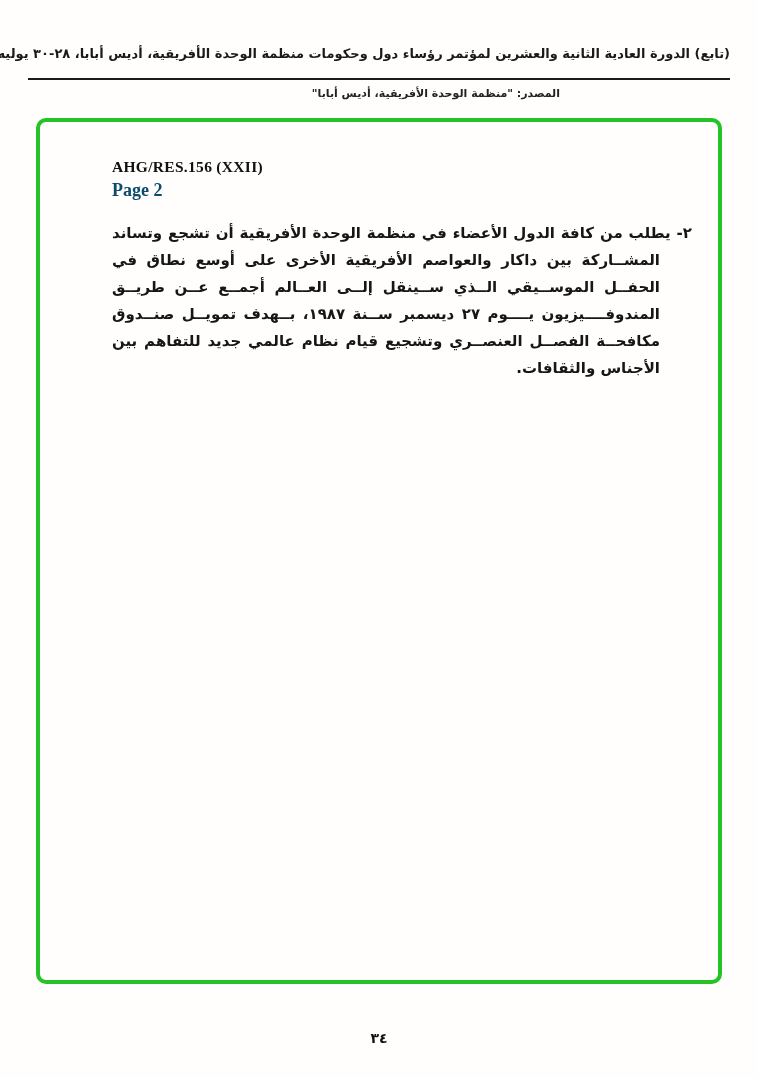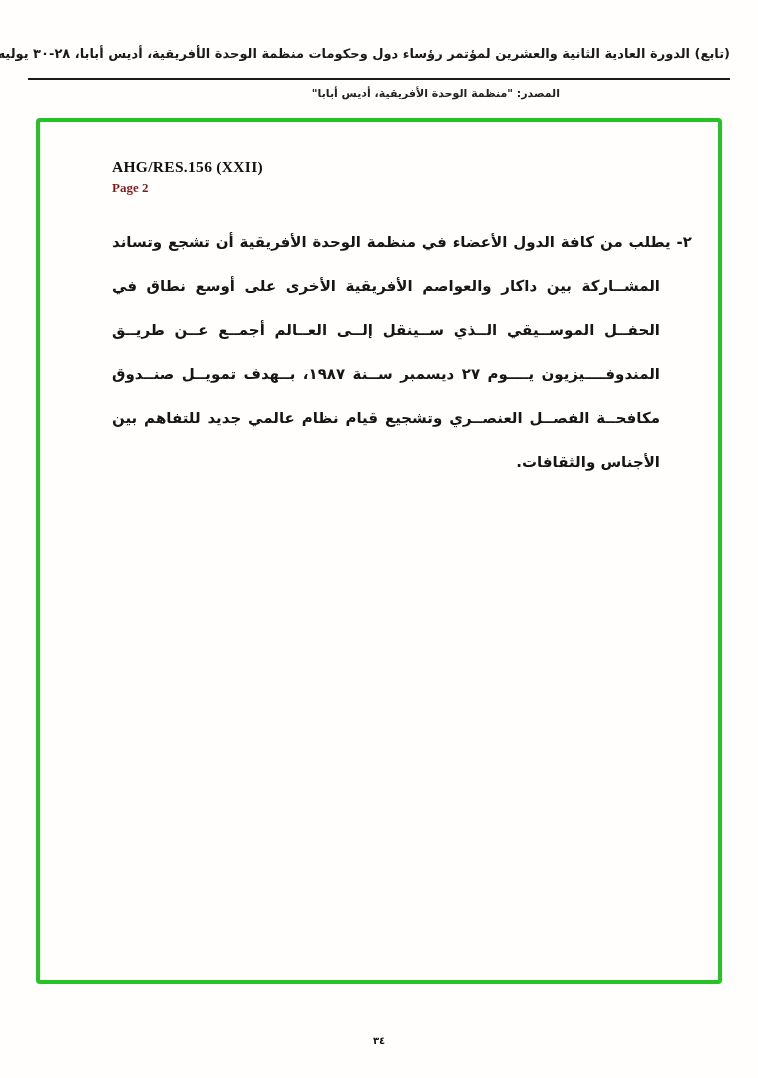--- a/index.html
+++ b/index.html
@@ -53,73 +53,73 @@
   }
 
   
   .document-frame {
     position: absolute;
     top: 118px;
     left: 36px;
     width: 686px;
     height: 866px;
     border: 4px solid #25c228;
-    border-radius: 4px;
+    border-radius: 10px;
     background: transparent;
   }
 
   .doc-ref {
     position: absolute;
     top: 36px;
     left: 72px;
     font-family: "Liberation Serif", serif;
     font-weight: bold;
     font-size: 15.5px;
     letter-spacing: 0.3px;
     color: #111;
   }
   .page-label {
     position: absolute;
     top: 58px;
     left: 72px;
     font-family: "Liberation Serif", serif;
     font-weight: bold;
-    font-size: 13px;
-    color: #7f1d1d;
+    font-size: 18px;
+    color: #0c4a6e;
   }
 
   
   .paragraphs {
     position: absolute;
     top: 98px;
     left: 72px;
     right: 26px;
     direction: rtl;
     text-align: justify;
     font-size: 15px;
     font-weight: bold;
-    line-height: 44px;
+    line-height: 27px;
     color: #161616;
   }
   .para {
     padding-right: 32px;   
     text-indent: -32px;
     margin-bottom: 22px;
   }
   .para-num { white-space: nowrap; }
 
   
   .page-number {
     position: absolute;
     bottom: 32px;
     left: 0;
     right: 0;
     text-align: center;
     direction: rtl;
-    font-size: 10px;
+    font-size: 14px;
     font-weight: bold;
     letter-spacing: 2px;
     color: #111;
   }
 </style>
 </head>
 <body>
 
 <div class="sheet">
 

